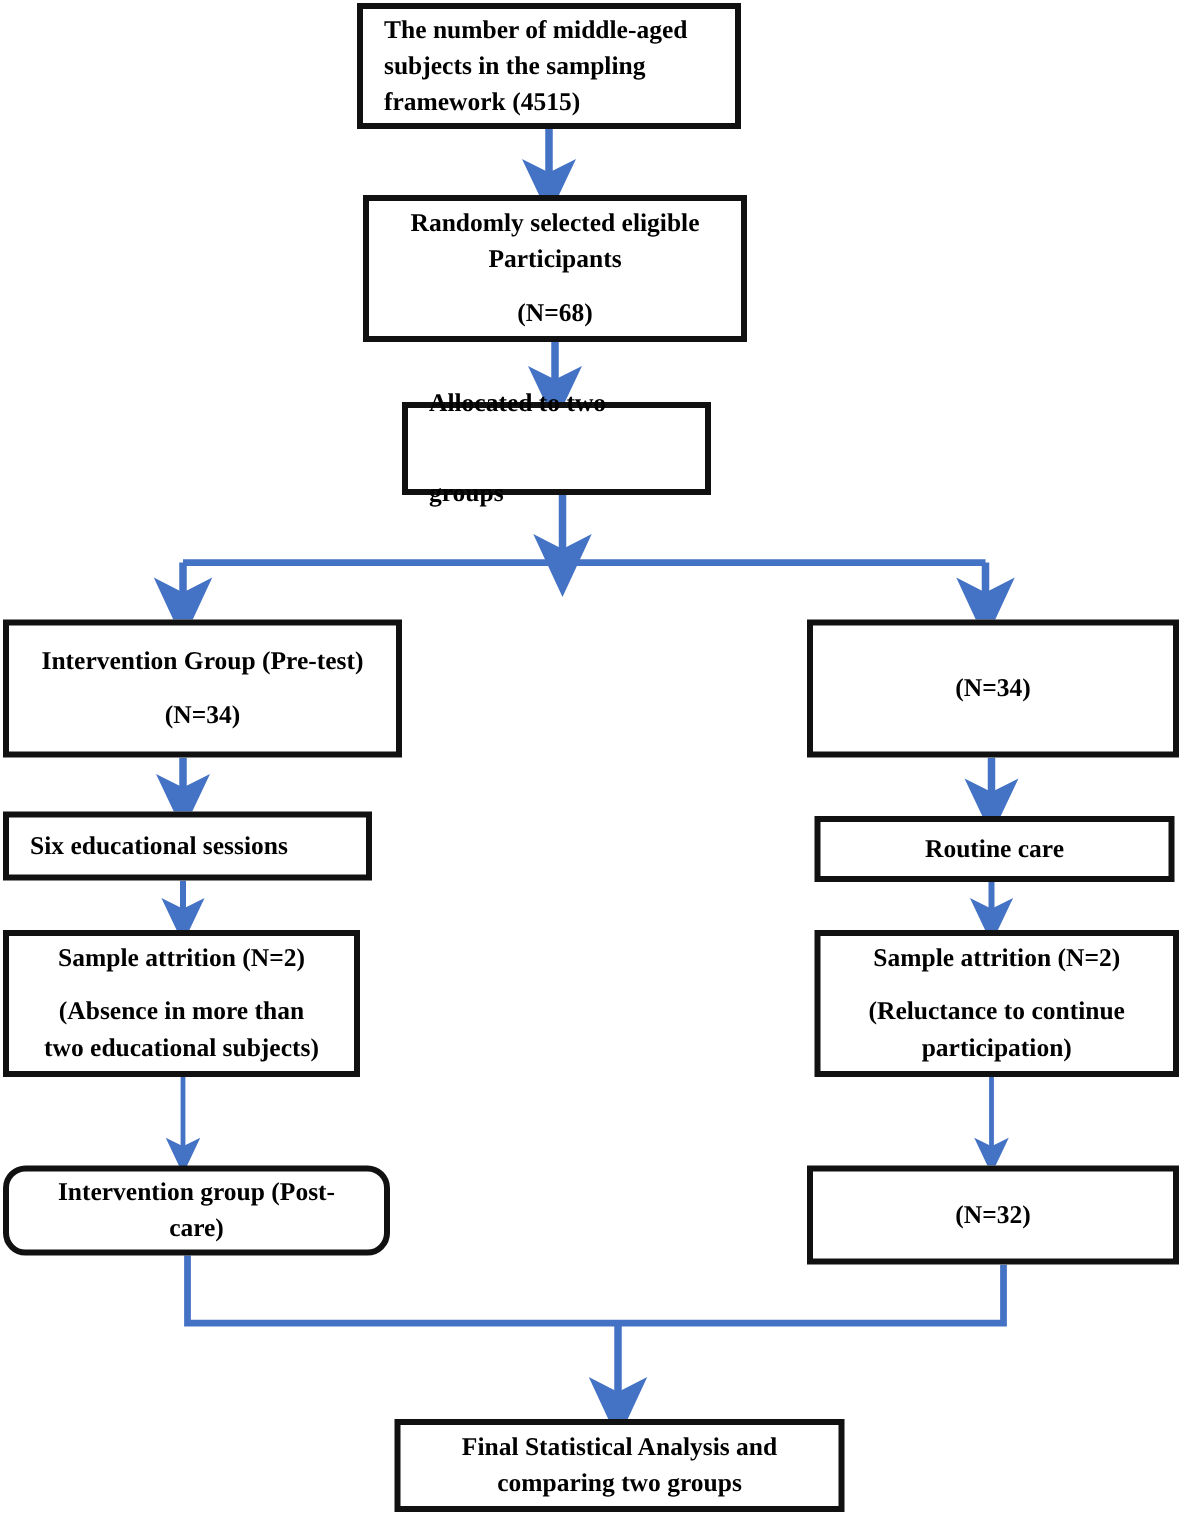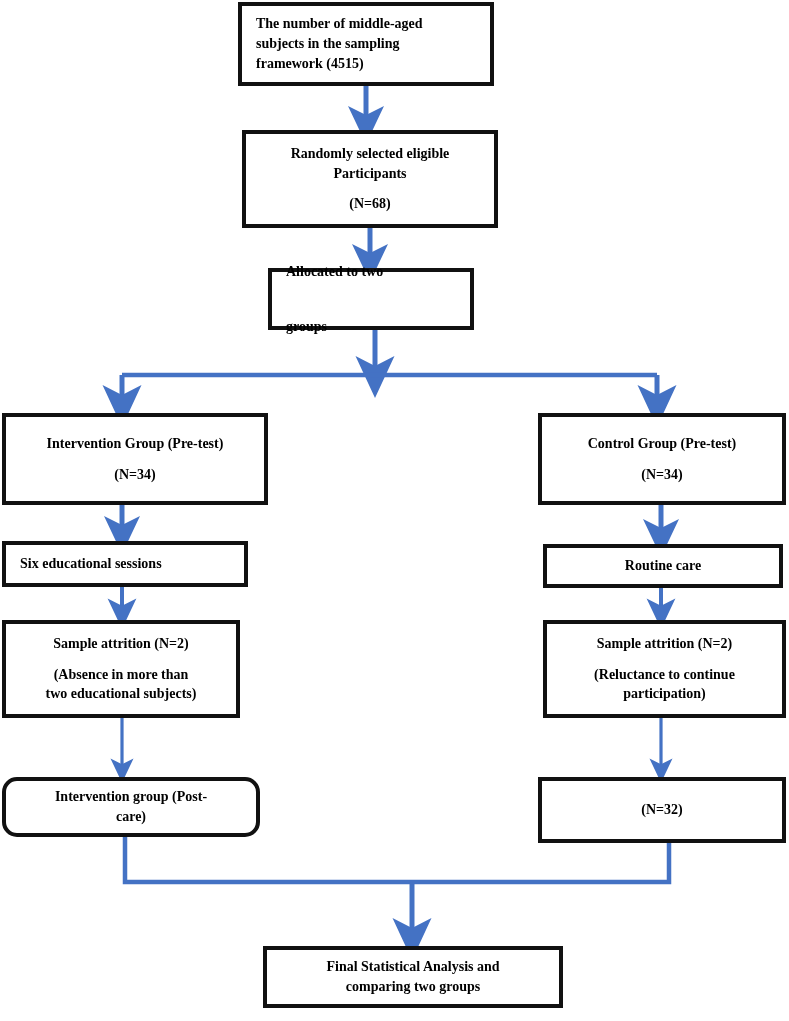--- a/index.html
+++ b/index.html
@@ -30,21 +30,21 @@
     background: #ffffff;
     border: 4px solid #111111;
     display: flex;
     flex-direction: column;
     justify-content: center;
     z-index: 2;
   }
   .node .line {
     font-family: "Liberation Serif", "DejaVu Serif", serif;
     font-weight: bold;
-    font-size: 14px;
+    font-size: 17px;
     line-height: 1.42;
     color: #000000;
     white-space: pre;
   }
   .align-center .line { text-align: center; }
   .align-left   .line { text-align: left; padding-left: 14px; }
   .gap-lines .line + .line { margin-top: 11px; }
   .tight-lines .line + .line { margin-top: 0px; }
 </style>
 </head>
@@ -105,21 +105,20 @@
     <div class="line">Allocated to two</div>
     <div class="line">groups</div>
   </div>
 
   <div class="node align-center gap-lines" style="left:2px; top:413px; width:266px; height:92px;">
     <div class="line">Intervention Group (Pre-test)</div>
     <div class="line">(N=34)</div>
   </div>
 
   <div class="node align-center gap-lines" style="left:538px; top:413px; width:248px; height:92px;">
-    <div class="line">Control Group (Pre-test)</div>
     <div class="line">(N=34)</div>
   </div>
 
   <div class="node align-left tight-lines" style="left:2px; top:541px; width:246px; height:46px;">
     <div class="line">Six educational sessions</div>
   </div>
 
   <div class="node align-center tight-lines" style="left:543px; top:544px; width:240px; height:44px;">
     <div class="line">Routine care</div>
   </div>

